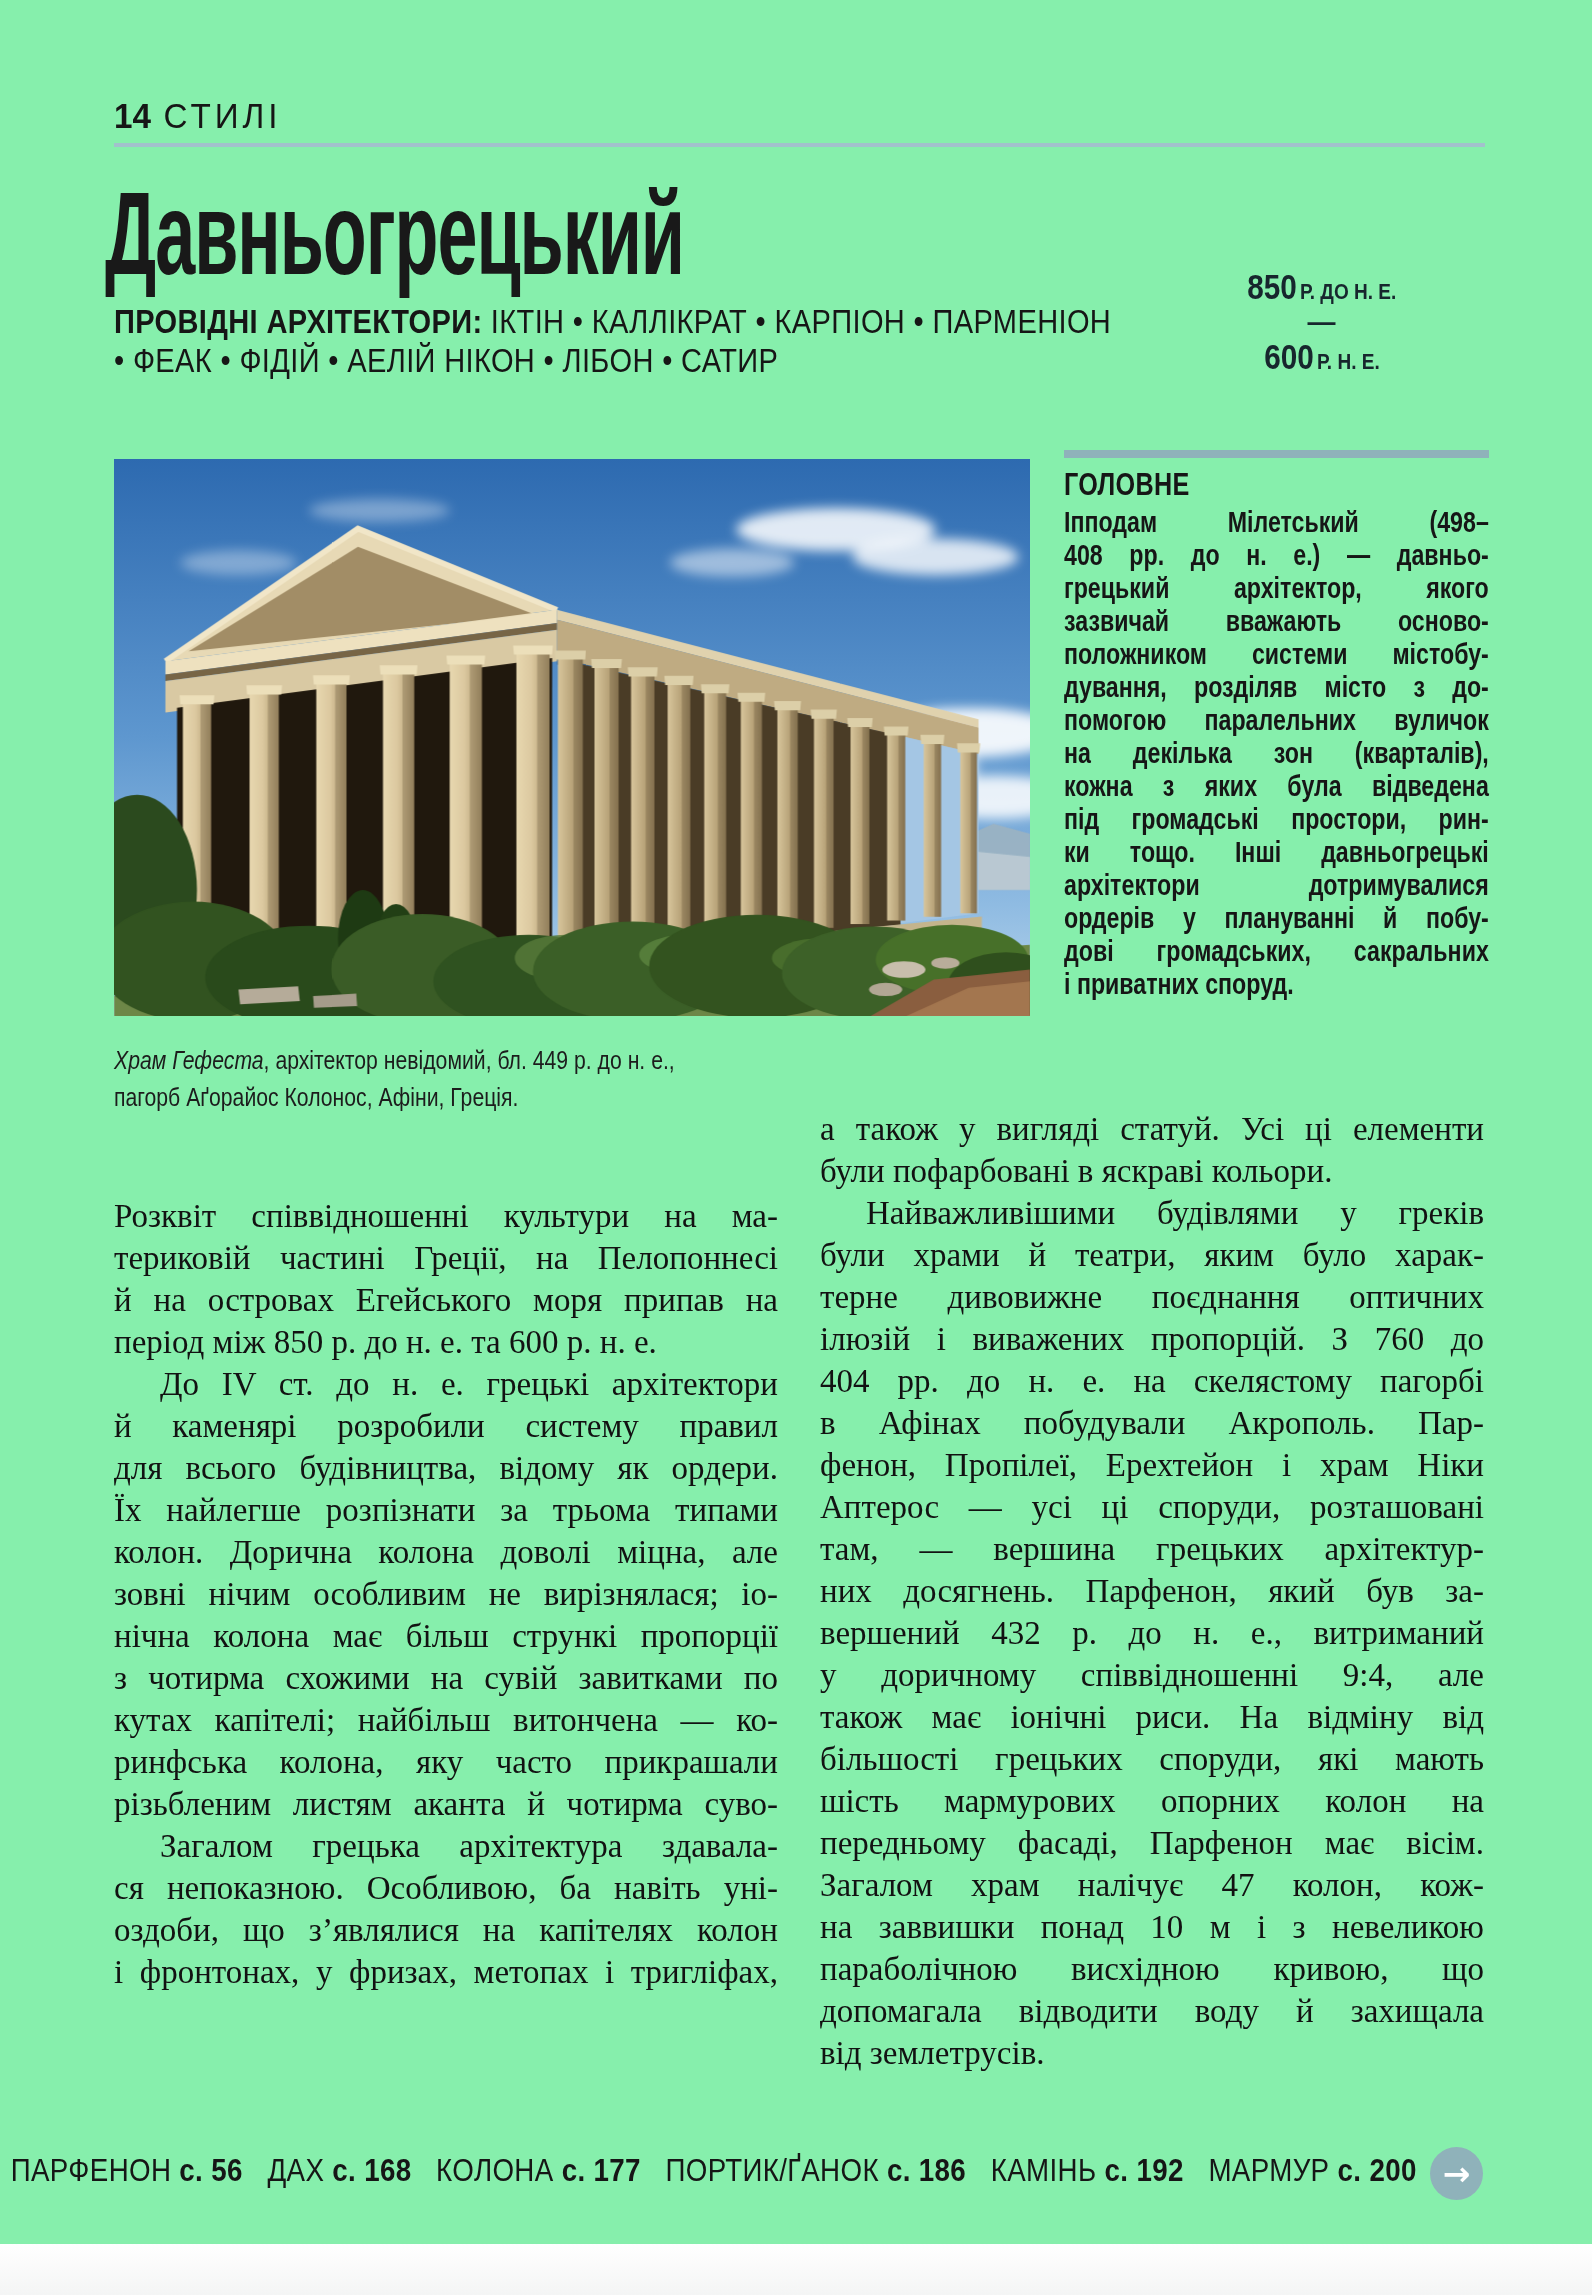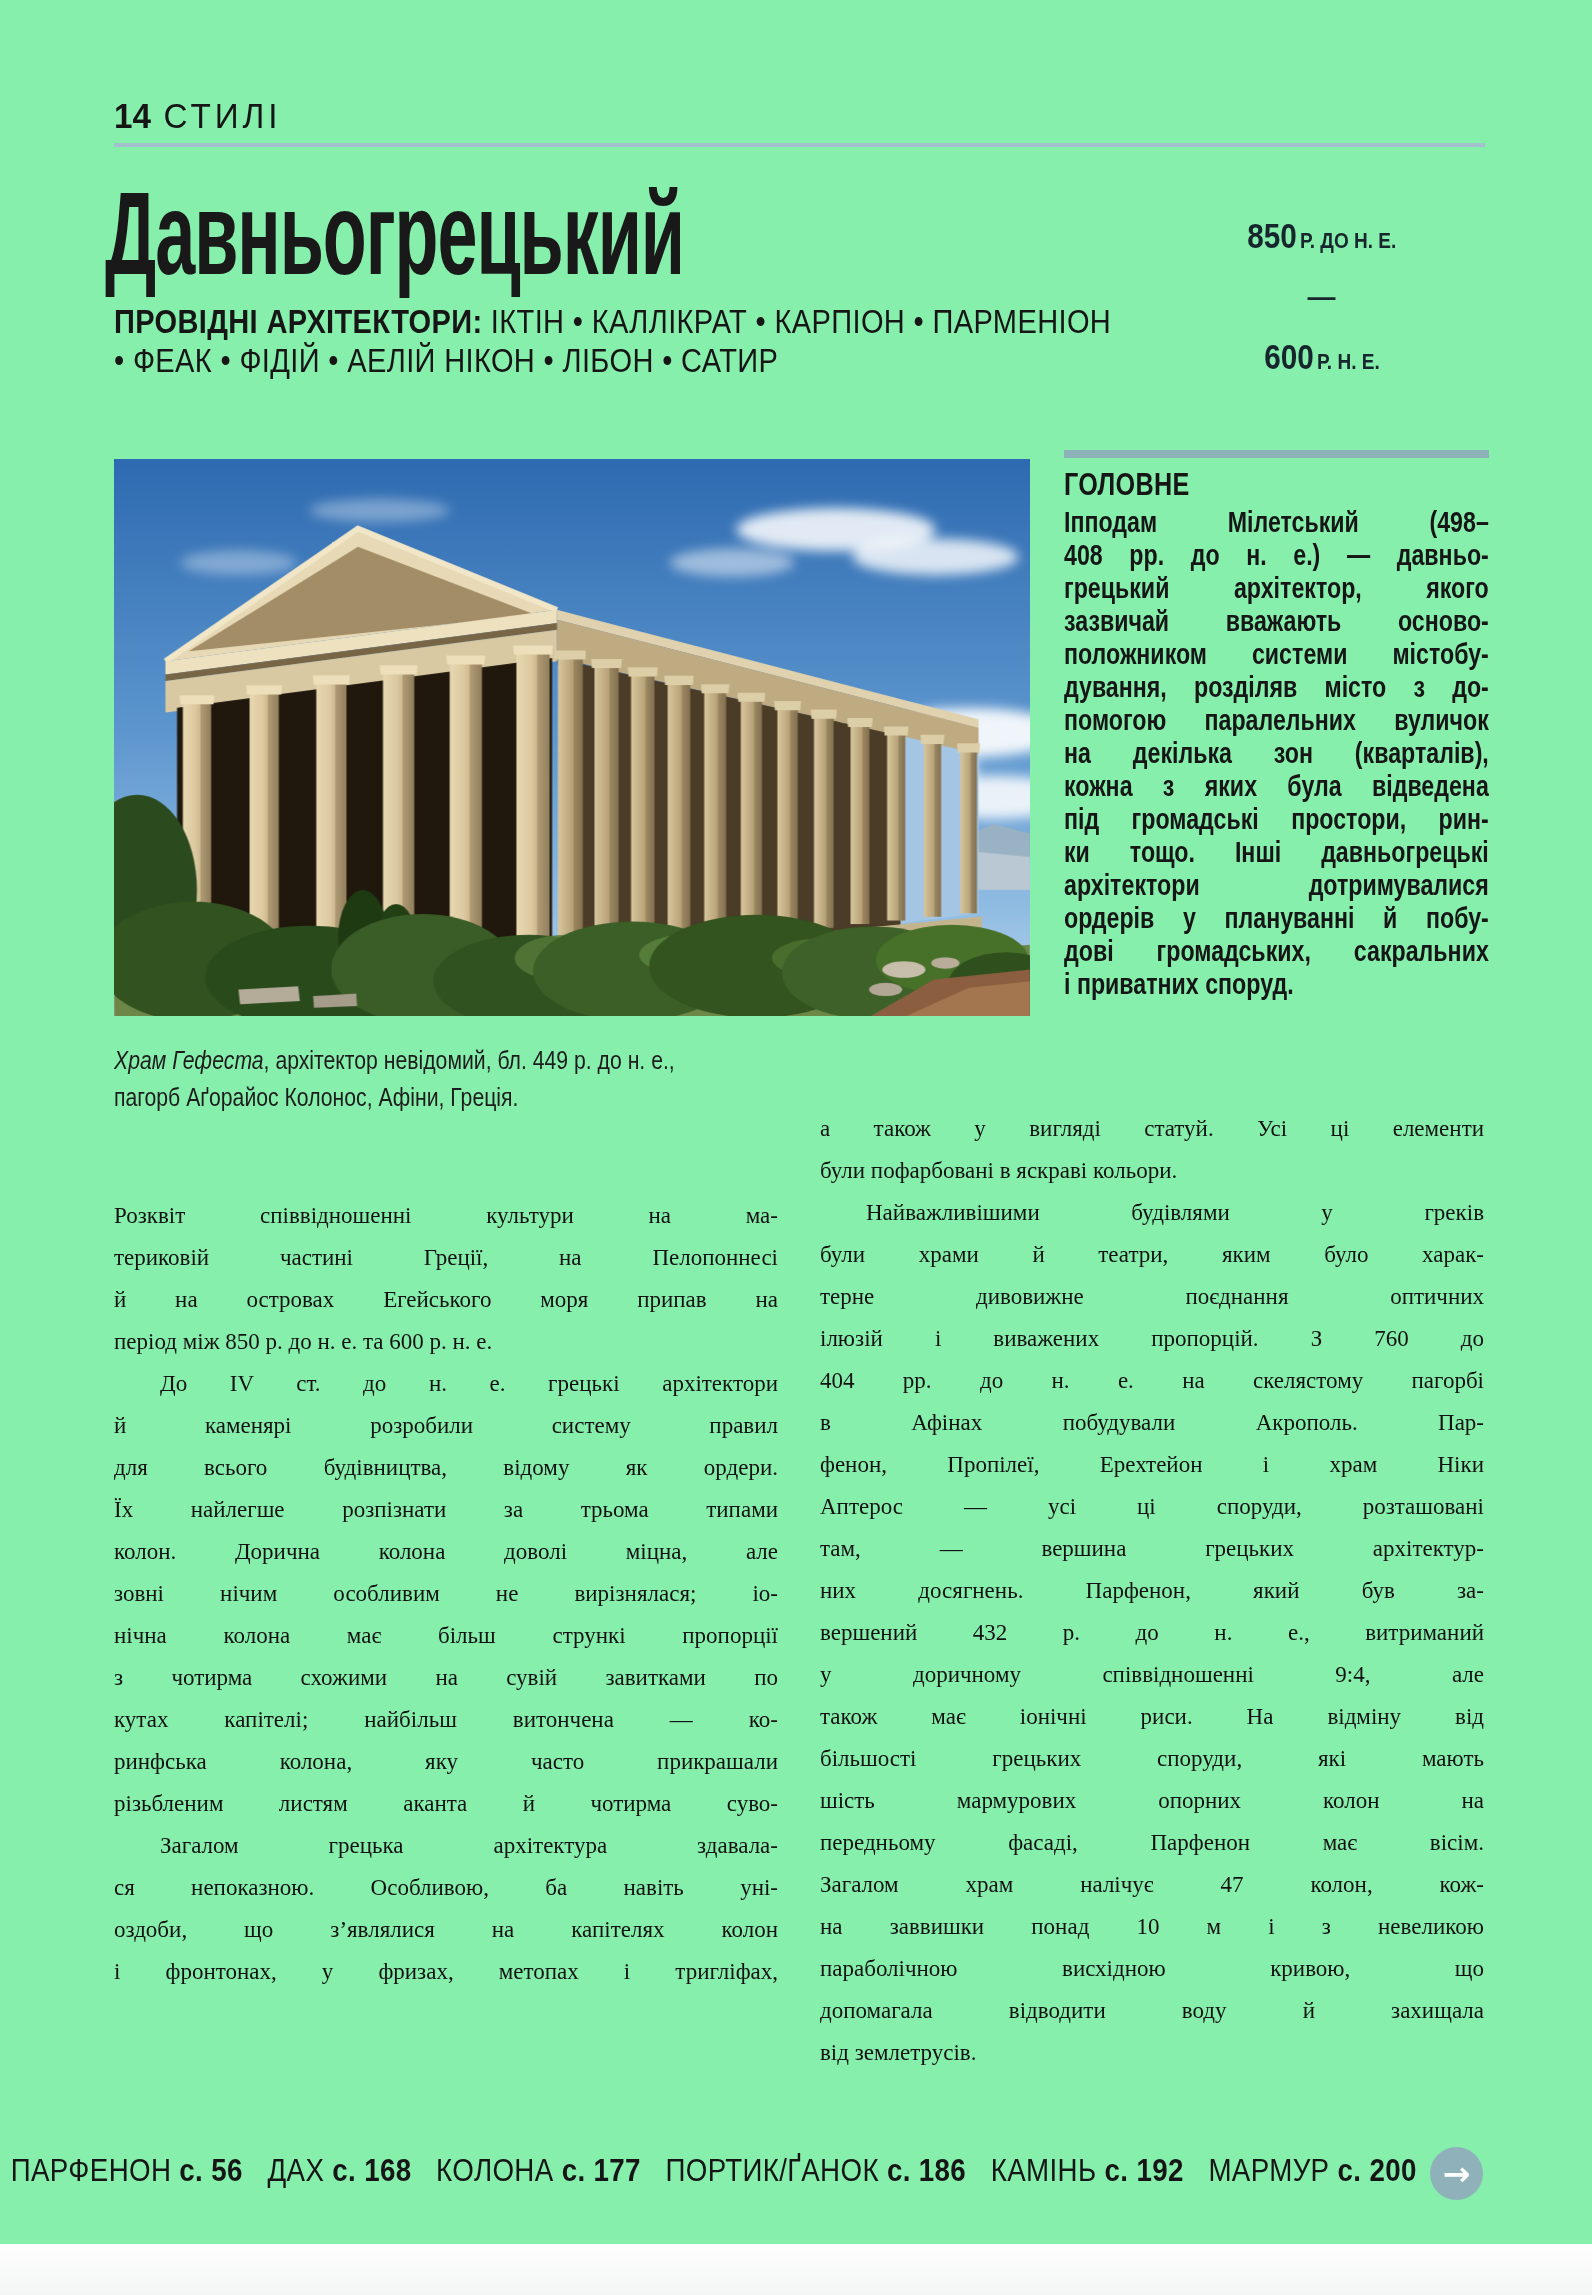--- a/index.html
+++ b/index.html
@@ -10,21 +10,21 @@
   
   #hdr{left:114px;top:96px;font-size:35px;white-space:nowrap;}
   #hdr .pgnum{font-weight:700;letter-spacing:0px;}
   #hdr .pgsec{font-weight:400;letter-spacing:4.1px;margin-left:13.3px;}
   #rule{left:114px;top:143px;width:1371px;height:4.1px;background:#a2c1cc;}
   
   #title{left:105px;top:176px;font-size:116px;font-weight:700;line-height:1;color:#191919;white-space:nowrap;}
   #title .sx{transform:scaleX(.62);letter-spacing:-1.7px;}
   
   #badge{left:1242px;top:217px;width:159px;height:159px;border-radius:50%;
-         display:flex;flex-direction:column;align-items:center;justify-content:space-between;
+         display:flex;flex-direction:column;align-items:center;justify-content:flex-end;
          color:#17262d;text-align:center;}
   #badge .brow{white-space:nowrap;transform:scaleX(.85);font-weight:600;line-height:1.1;}
   #badge .bnum{font-size:35px;}
   #badge .btxt{font-size:22.4px;font-weight:700;}
   #badge .bdash{font-size:28px;font-weight:700;line-height:1;margin:1.7px 0;}
   
   #arch{left:114px;top:302px;}
   #arch .sx{transform:scaleX(.88);}
   #arch .aline{font-size:33px;line-height:39px;white-space:nowrap;letter-spacing:0.4px;}
   #arch .albl{font-weight:700;}
@@ -40,21 +40,21 @@
                   text-align:justify;text-align-last:justify;}
   #sidebar .sline.end{text-align-last:left;}
   
   #caption{left:114px;top:1042px;}
   #caption .sx{transform:scaleX(.8);}
   #caption .cline{font-size:26.5px;line-height:37px;white-space:nowrap;color:#1c1c1c;}
   
   .bodycol{width:664px;font-family:"Liberation Serif",serif;color:#121212;}
   #colL{left:114px;top:1195px;}
   #colR{left:820px;top:1108px;}
-  .bline{width:664px;height:42px;line-height:42px;font-size:23px;
+  .bline{width:664px;height:42px;line-height:42px;font-size:33px;
          text-align:justify;text-align-last:justify;box-sizing:border-box;}
   .bline.end{text-align-last:left;}
   .bline.ind{padding-left:46px;}
   
   #footer{right:176px;top:2152px;white-space:nowrap;transform:scaleX(.88);transform-origin:100% 0;
           font-size:31.5px;letter-spacing:0.4px;}
   #footer .fref{margin-left:28px;}
   #footer .fref:first-child{margin-left:0;}
   #footer .fpage{font-weight:700;}
   #next{left:1430px;top:2147px;width:53px;height:53px;border-radius:50%;background:#8fb2ba;

